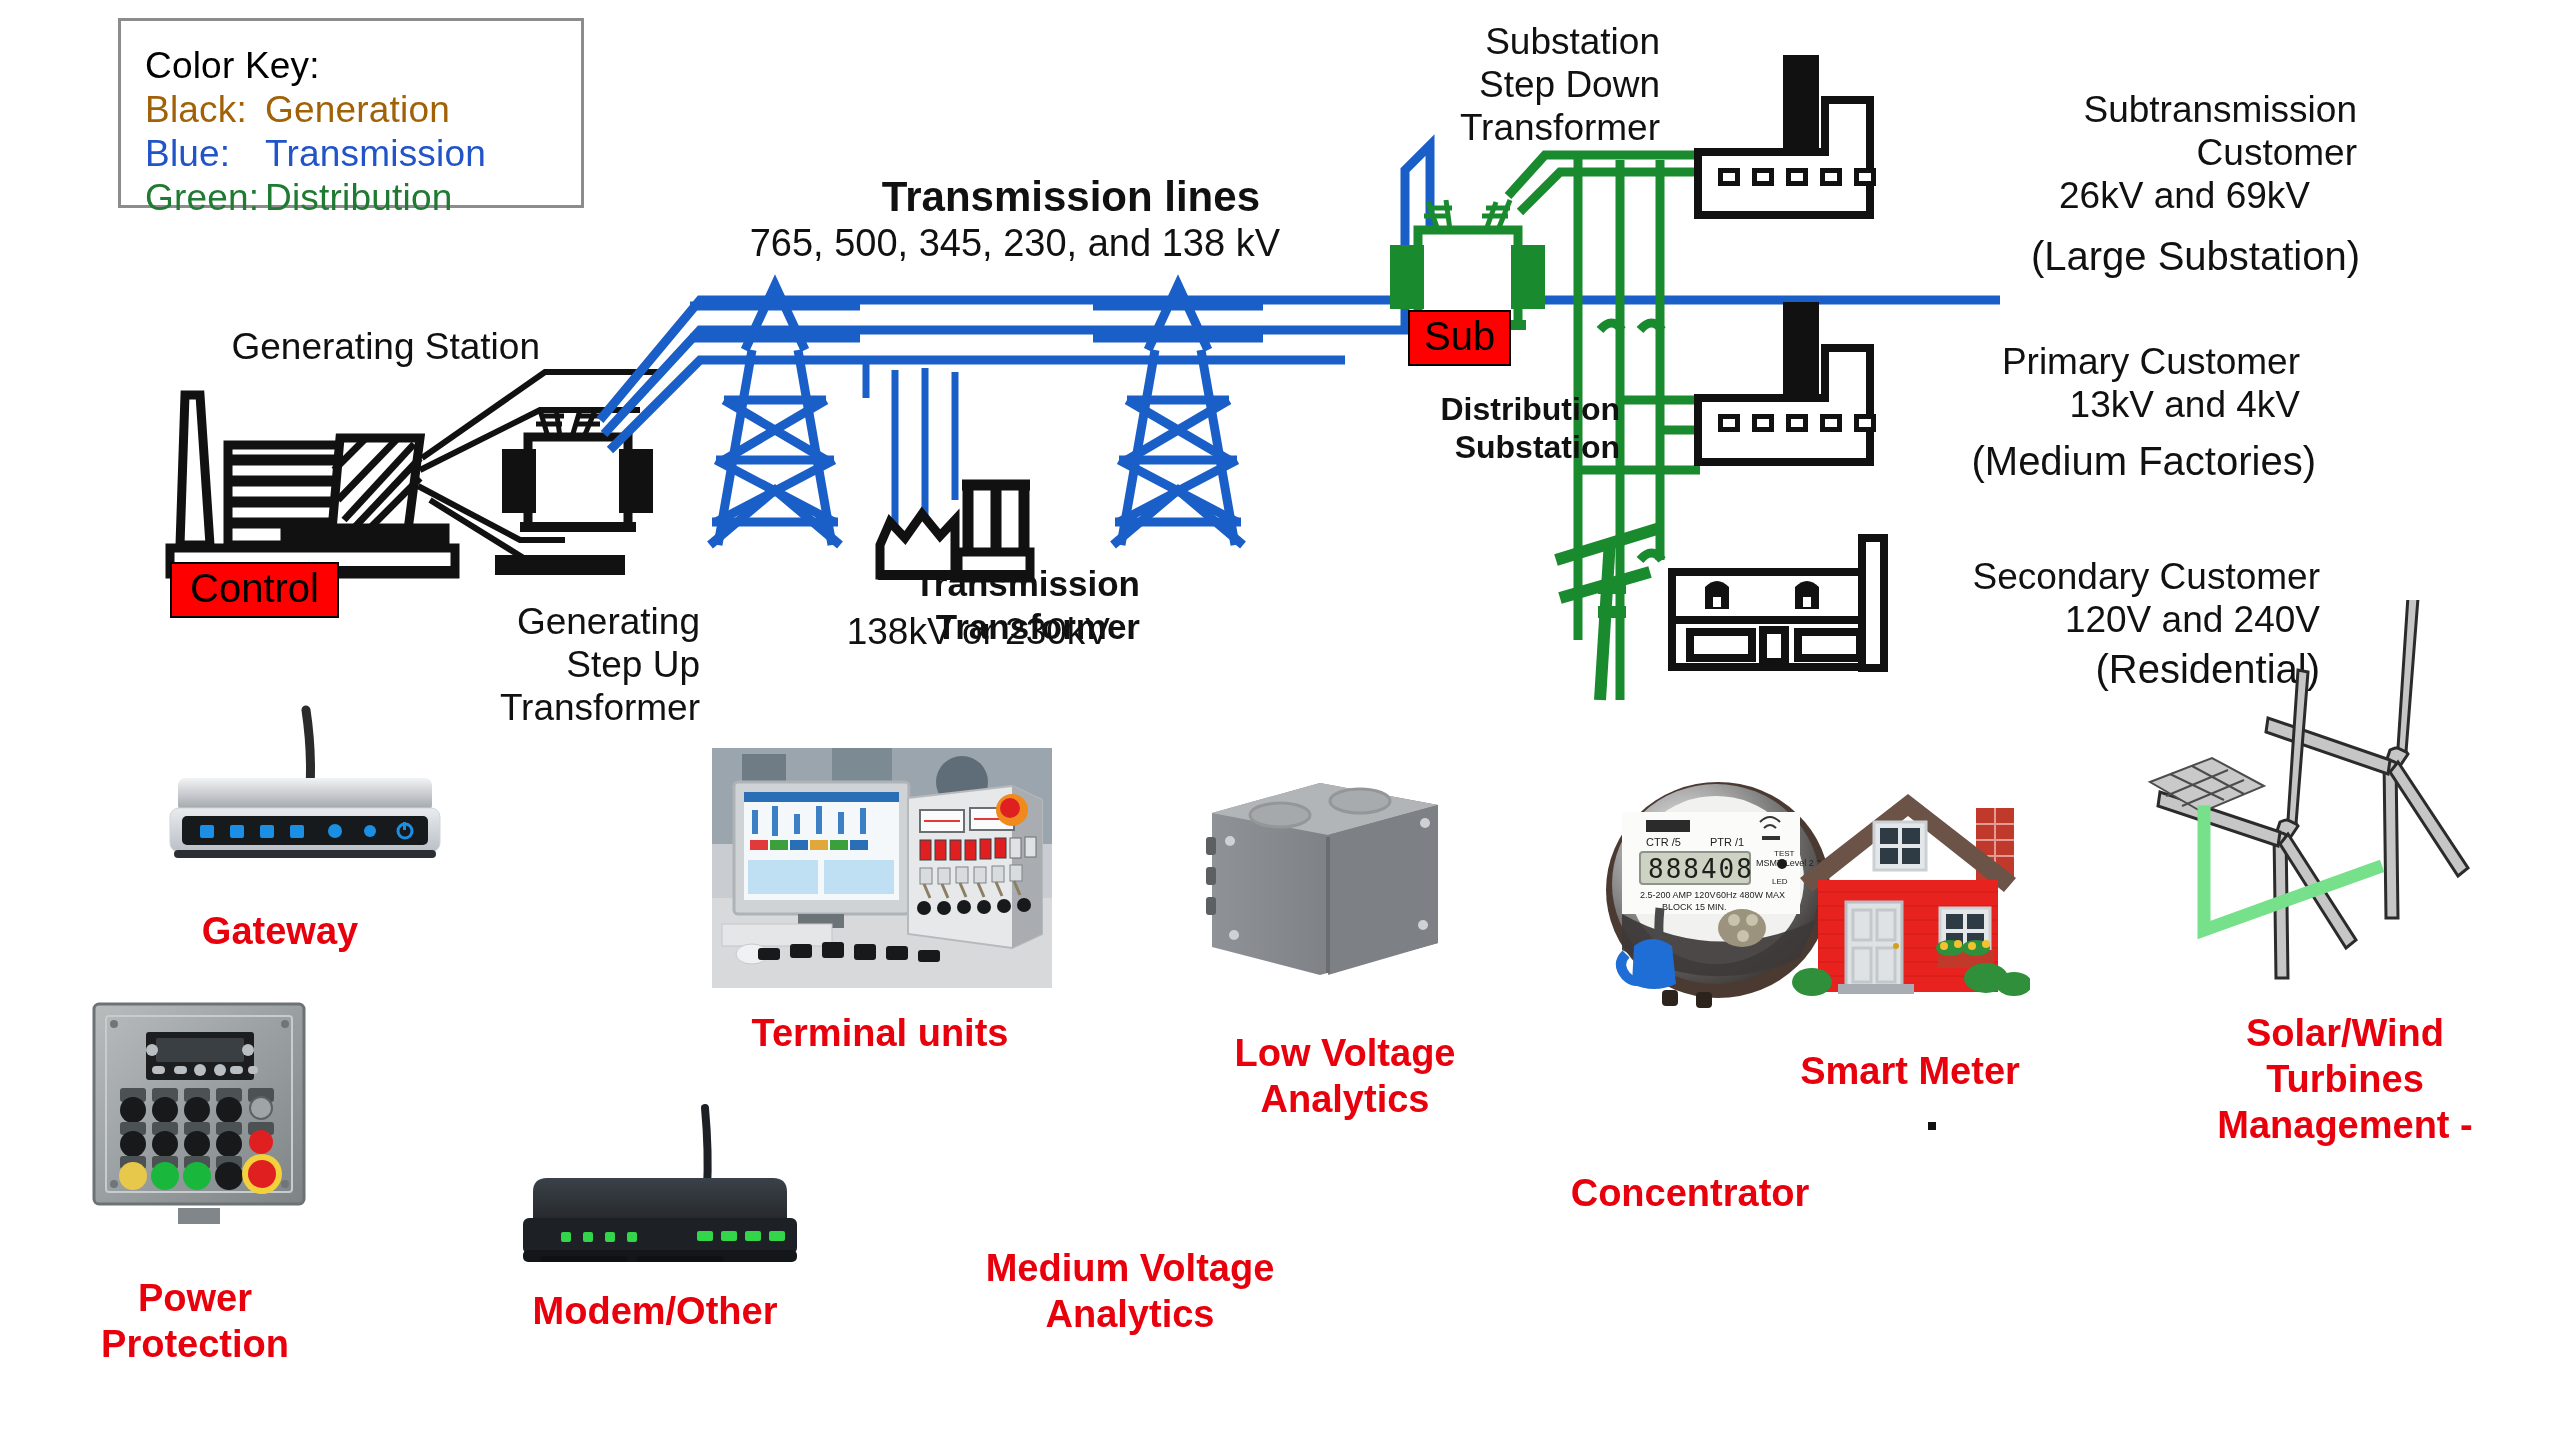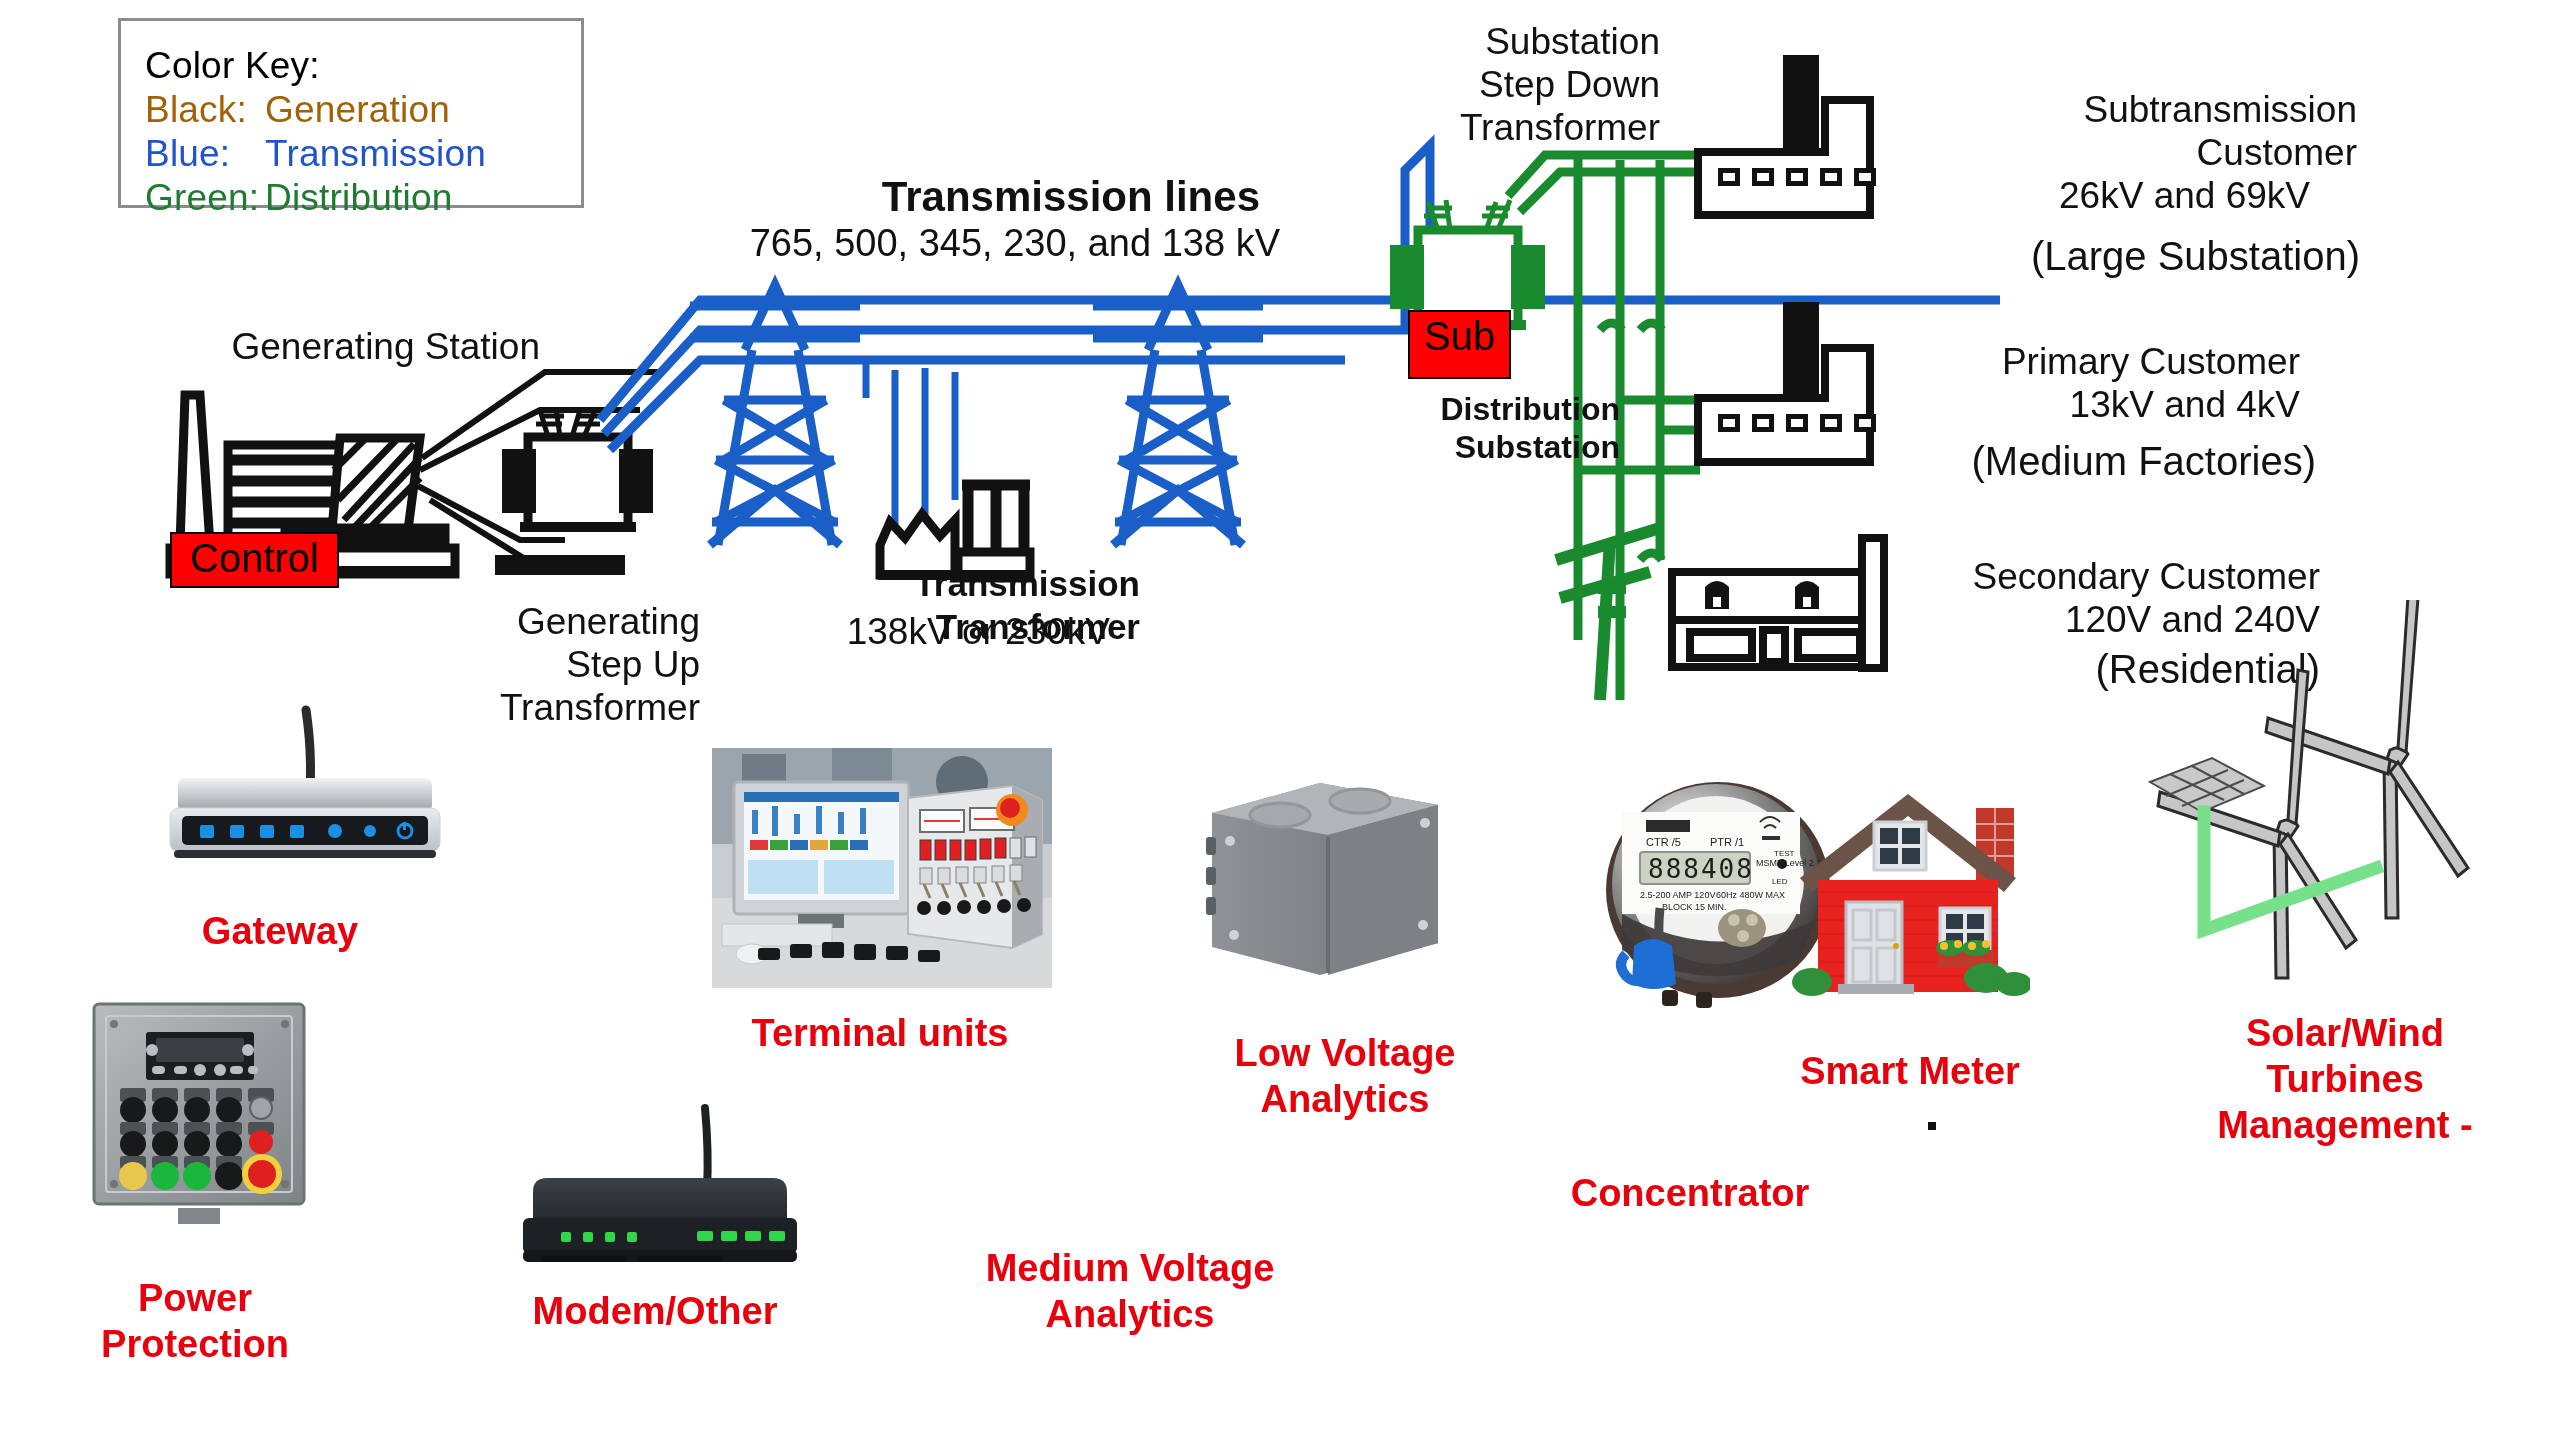--- a/index.html
+++ b/index.html
@@ -210,40 +210,40 @@
       <rect x="1803" y="597" width="8" height="10" fill="#fff"></rect>
     </g>
     <rect x="1690" y="632" width="62" height="26"></rect>
     <rect x="1763" y="630" width="22" height="32"></rect>
     <rect x="1798" y="632" width="62" height="26"></rect>
   </g>
 </svg>
 
 <div class="abs lbl ctr" style="left:100px;top:325px;width:440px;">Generating Station</div>
 
-<div class="abs" style="left:170px;top:532px;text-align:center;">
+<div class="abs" style="left:170px;top:562px;text-align:center;">
   <span class="red-box">Control</span>
 </div>
 
 <div class="abs lbl ctr" style="left:440px;top:600px;width:260px;white-space:pre-line;">Generating
 Step Up
 Transformer</div>
 
 <div class="abs lbl lbl-b ctr" style="left:640px;top:175px;width:620px;font-size:42px;">Transmission lines</div>
 <div class="abs lbl ctr" style="left:620px;top:222px;width:660px;font-size:38px;">765, 500, 345, 230, and 138 kV</div>
 
 <div class="abs lbl lbl-b ctr" style="left:720px;top:562px;width:420px;font-size:35px;">Transmission Transformer</div>
 <div class="abs lbl ctr" style="left:760px;top:610px;width:350px;font-size:37px;">138kV or 230kV</div>
 
 <div class="abs lbl ctr" style="left:1320px;top:20px;width:340px;white-space:pre-line;">Substation
 Step Down
 Transformer</div>
 
 <div class="abs" style="left:1408px;top:310px;">
-  <span class="red-box" style="padding:1px 14px 18px;">Sub</span>
+  <span class="red-box" style="padding:1px 14px 5px;">Sub</span>
 </div>
 
 <div class="abs lbl lbl-b ctr" style="left:1330px;top:390px;width:290px;font-size:32px;line-height:38px;white-space:pre-line;">Distribution
 Substation</div>
 
 <div class="abs lbl ctr" style="left:1927px;top:88px;width:430px;white-space:pre-line;">Subtransmission
 Customer</div>
 <div class="abs lbl ctr" style="left:1880px;top:174px;width:430px;">26kV and 69kV</div>
 <div class="abs lbl ctr" style="left:1920px;top:235px;width:440px;font-size:40px;">(Large Substation)</div>
 

